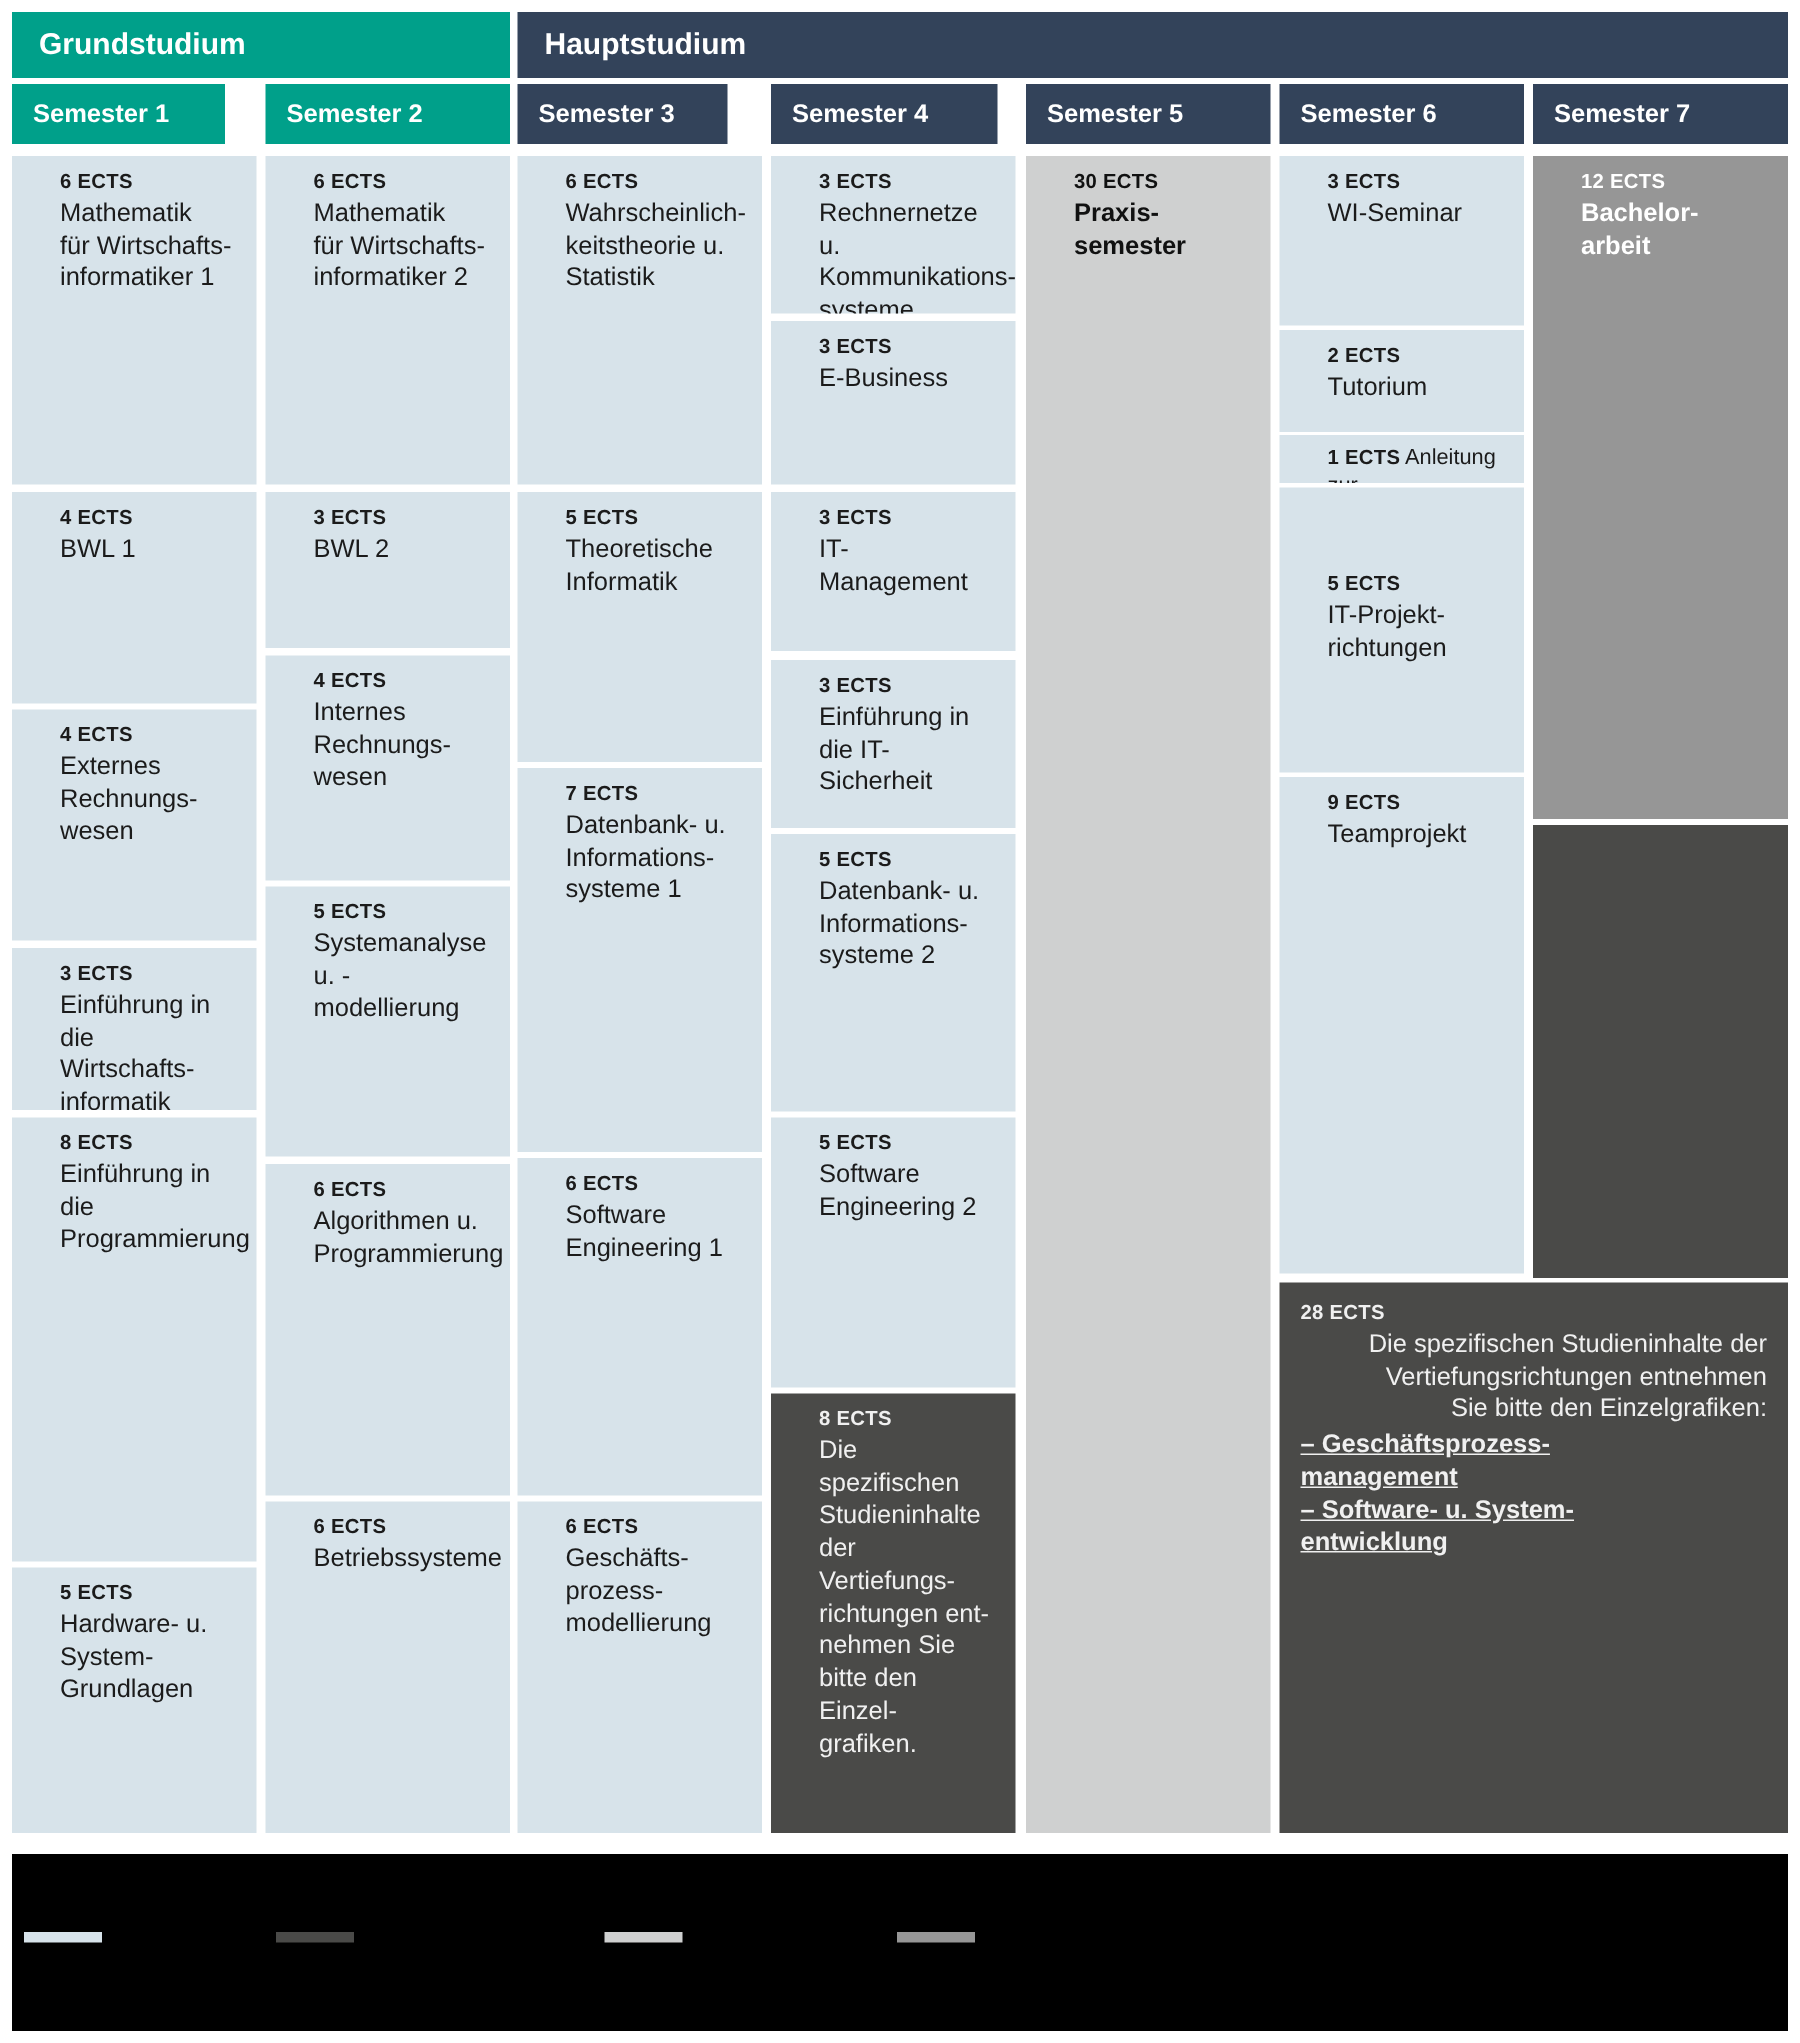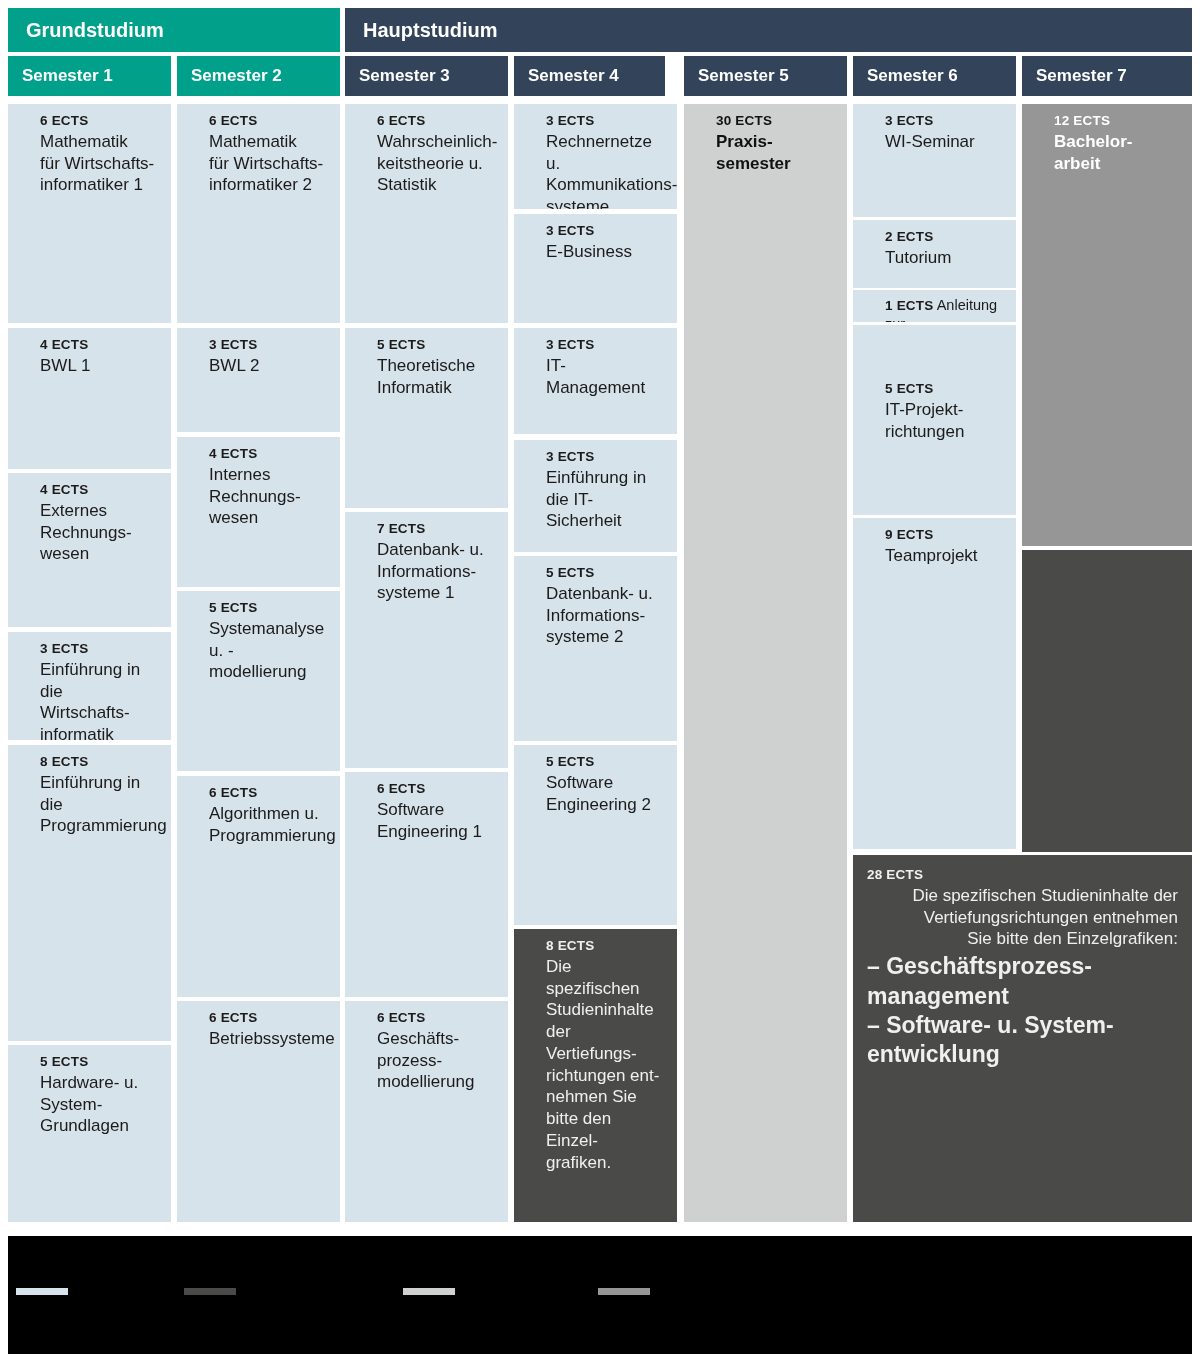--- a/index.html
+++ b/index.html
@@ -46,21 +46,21 @@
   }
   .blk.light{background:#d7e3ea;color:#1b1b1b;}
   .blk.lightgrey{background:#cfd0d0;color:#111111;}
   .blk.midgrey{background:#969696;color:#ffffff;}
   .blk.dark{background:#4a4a48;color:#f0f0f0;}
 
   .blk.bold .nm{font-weight:bold;}
   .blk.inline .ects{display:inline;}
   .blk.inline .nm{display:inline;font-size:14.5px;line-height:1.3;}
 
-  .vr-list{margin-top:2px;font-size:23px;line-height:1.28;}
+  .vr-list{margin-top:2px;font-size:17px;line-height:1.28;text-decoration:underline;}
   .vr-list .vi{font-weight:bold;white-space:pre;}
 
   
   #legend{
     position:absolute;left:8px;top:1236px;width:1184px;height:118px;
     background:#000000;
   }
   .lg-item{position:absolute;top:48px;display:flex;align-items:center;}
   .lg-sw{width:52px;height:7px;display:block;}
   .lg-tx{color:#000000;font-size:13px;margin-left:8px;white-space:nowrap;}
@@ -70,27 +70,27 @@
 
 <div id="root">
 
   <div class="phase main" style="left:345px;top:8px;width:847px;">
     <span>Hauptstudium</span>
   </div>
   <div class="phase basic" style="left:8px;top:8px;width:332px;">
     <span>Grundstudium</span>
   </div>
 
-  <div class="semhdr basic" style="left:8px;width:163px;">
+  <div class="semhdr basic" style="left:8px;width:142px;">
     <span>Semester 1</span>
   </div>
   <div class="semhdr basic" style="left:177px;width:163px;">
     <span>Semester 2</span>
   </div>
-  <div class="semhdr main" style="left:345px;width:163px;align-items:center;">
+  <div class="semhdr main" style="left:345px;width:140px;align-items:center;">
     <span>Semester 3</span>
   </div>
   <div class="semhdr main" style="left:514px;width:151px;">
     <span>Semester 4</span>
   </div>
   <div class="semhdr main" style="left:684px;width:163px;">
     <span>Semester 5</span>
   </div>
   <div class="semhdr main" style="left:853px;width:163px;">
     <span>Semester 6</span>

